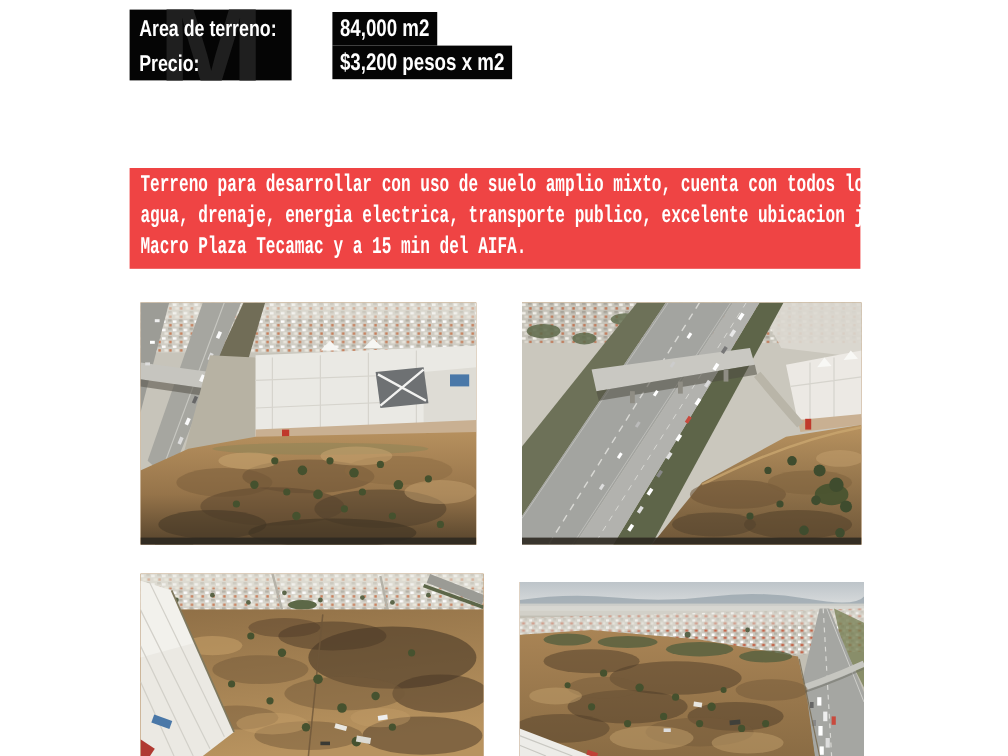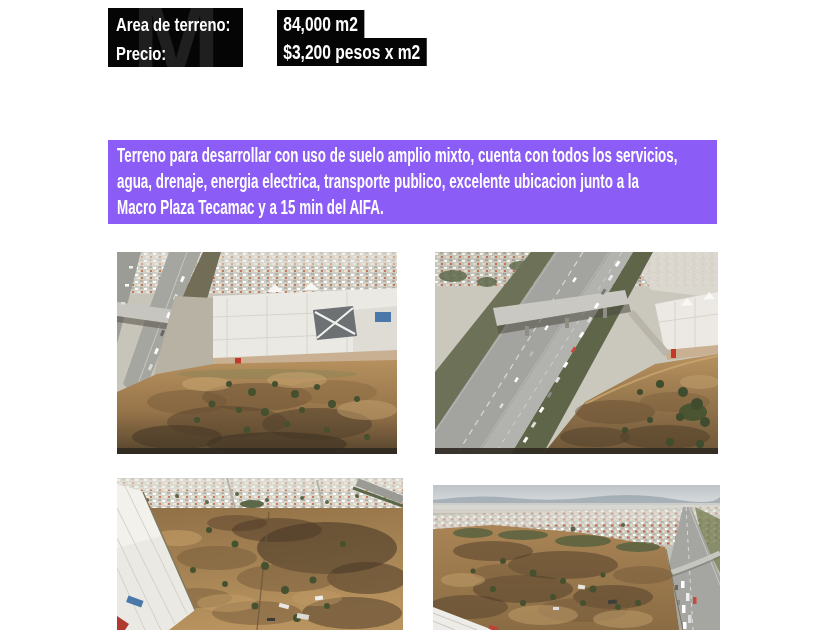--- a/index.html
+++ b/index.html
@@ -8,22 +8,22 @@
   
   .spec-box{position:absolute;left:108px;top:8px;width:135px;height:59px;background:#050505;overflow:hidden;}
   .watermark{position:absolute;left:50%;top:50%;transform:translate(-50%,-48%) scaleX(0.95);
              font-size:112px;font-weight:bold;color:#1f1f1f;line-height:1;user-select:none;}
   .spec-line{position:relative;display:block;margin:4px 0 0 8px;color:#ffffff;font-weight:bold;
              font-size:19px;line-height:25px;white-space:nowrap;transform:scaleX(0.78);transform-origin:0 0;}
   .val-box{position:absolute;background:#050505;color:#ffffff;font-weight:bold;font-size:20px;
            line-height:22px;padding:3px 8px;white-space:nowrap;transform:scaleX(0.78);transform-origin:0 0;}
   .val-area{left:277px;top:10px;}
   .val-price{left:277px;top:38px;}
-  .desc-box{position:absolute;left:108px;top:140px;width:609px;background:#8b5cf6;
-            padding:2px 0 4px 9px;box-sizing:border-box;}
+  .desc-box{position:absolute;left:108px;top:140px;width:609px;background:#ef4444;
+            padding:2px 0 4px 9px;box-sizing:border-box;font-family:Liberation Mono, monospace;}
   .desc-line{color:#ffffff;font-weight:bold;font-size:20px;line-height:26px;white-space:nowrap;
              transform:scaleX(0.67);transform-origin:0 50%;}
   .photo{position:absolute;overflow:hidden;background:#b9956a;}
   .photo svg{display:block;}
   .ph1{left:117px;top:252px;width:280px;height:202px;}
   .ph2{left:435px;top:252px;width:283px;height:202px;}
   .ph3{left:117px;top:478px;width:286px;height:152px;}
   .ph4{left:433px;top:485px;width:287px;height:145px;}
 </style>
 </head>

